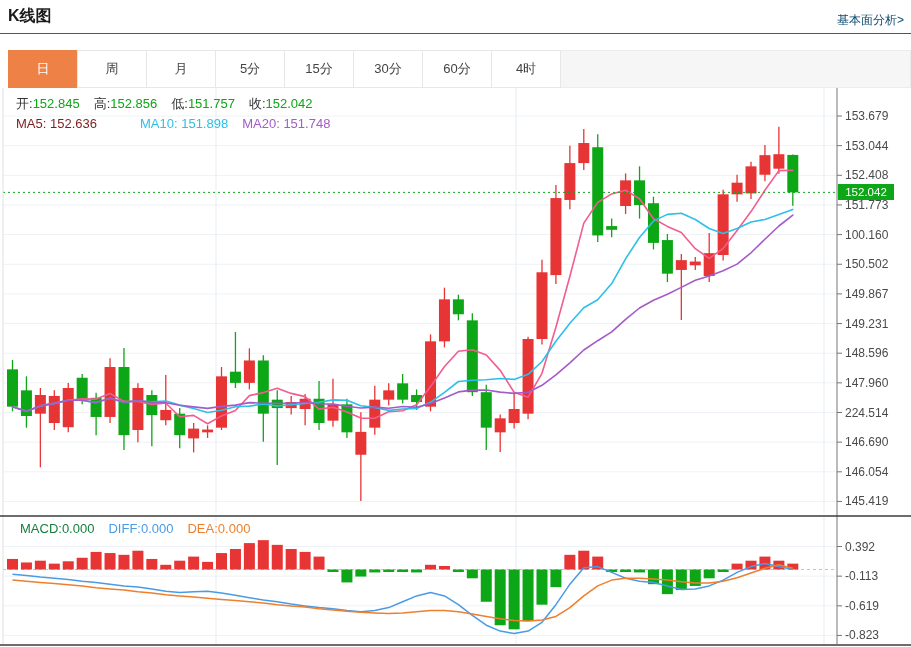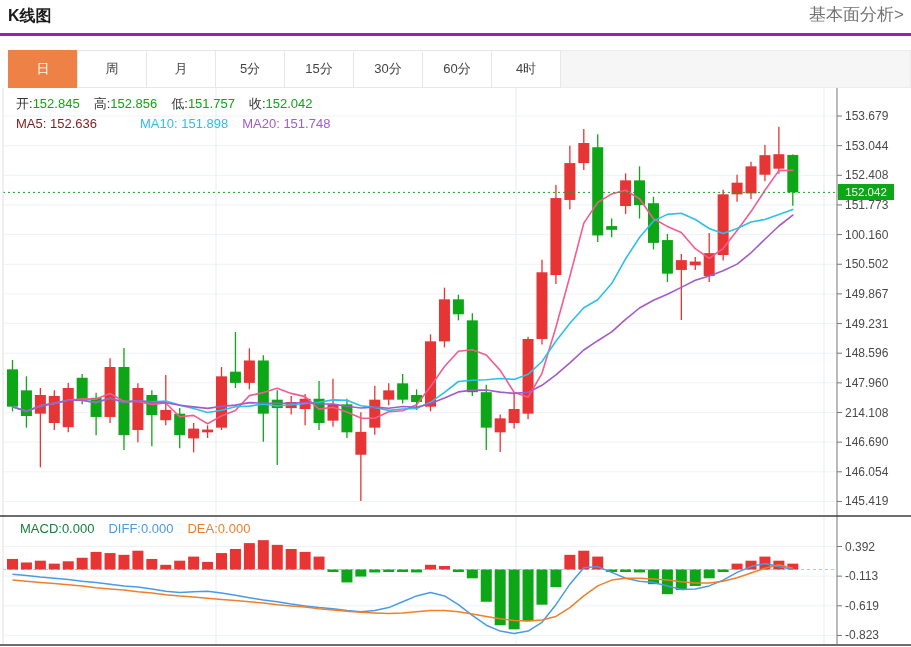--- a/index.html
+++ b/index.html
@@ -1,22 +1,22 @@
 <!DOCTYPE html>
 <html><head>
 <meta charset="utf-8">
 <style>
   html,body{margin:0;padding:0;background:#fff;}
   body{width:911px;height:647px;overflow:hidden;position:relative;
        font-family:"Liberation Sans","DejaVu Sans",sans-serif;-webkit-font-smoothing:antialiased;}
   .app{position:absolute;inset:0;}
   
-  .header{position:absolute;top:0;left:0;right:0;height:33px;border-bottom:3px solid #a21caf;}
+  .header{position:absolute;top:0;left:0;right:0;height:33px;border-bottom:1px solid #a21caf;}
   .title{position:absolute;left:8px;top:6px;font-size:16px;font-weight:bold;color:#1a1a1a;margin:0;}
-  .fund-link{position:absolute;right:7px;top:3px;font-size:17px;color:#737373;text-decoration:none;cursor:pointer;}
+  .fund-link{position:absolute;right:7px;top:12px;font-size:12px;color:#0c4a6e;text-decoration:none;cursor:pointer;}
   
   .tabbar{position:absolute;top:50px;left:8px;right:0;height:38px;display:flex;}
   .tab{width:70px;height:38px;box-sizing:border-box;border:1px solid #e7e7e7;margin-left:-1px;
        display:flex;align-items:center;justify-content:center;font-size:13px;color:#444;background:#fff;cursor:pointer;}
   .tab:first-child{margin-left:0;}
   .tab.active{background:#ee8145;border-color:#ee8145;color:#fff;}
   .tab-filler{flex:1;background:#f6f6f6;border:1px solid #ececec;border-left:none;box-sizing:border-box;}
   
   .chart-wrap{position:absolute;top:0;left:0;width:836px;height:647px;}
   #chart-svg{position:absolute;top:0;left:0;z-index:1;}
@@ -307,21 +307,21 @@
         <span class="axis-label" style="top: 109px;">153.679</span>
         <span class="axis-label" style="top: 138.65px;">153.044</span>
         <span class="axis-label" style="top: 168.3px;">152.408</span>
         <span class="axis-label" style="top: 197.95px; text-align: center;">151.773</span>
         <span class="axis-label" style="top: 227.6px;">100.160</span>
         <span class="axis-label" style="top: 257.25px;">150.502</span>
         <span class="axis-label" style="top: 286.9px;">149.867</span>
         <span class="axis-label" style="top: 316.55px;">149.231</span>
         <span class="axis-label" style="top: 346.2px;">148.596</span>
         <span class="axis-label" style="top: 375.85px;">147.960</span>
-        <span class="axis-label" style="top: 405.5px;">214.108</span>
+        <span class="axis-label" style="top: 405.5px;">224.514</span>
         <span class="axis-label" style="top: 435.15px;">146.690</span>
         <span class="axis-label" style="top: 464.8px;">146.054</span>
         <span class="axis-label" style="top: 494.45px;">145.419</span>
         <span class="axis-label" style="top: 539.5px;">0.392</span>
         <span class="axis-label" style="top: 569.15px;">-0.113</span>
         <span class="axis-label" style="top: 598.8px;">-0.619</span>
         <span class="axis-label" style="top: 628.45px;">-0.823</span>
       </div>
     <div id="price-tag" style="top: 184.39px;">
       <span>152.042</span>

